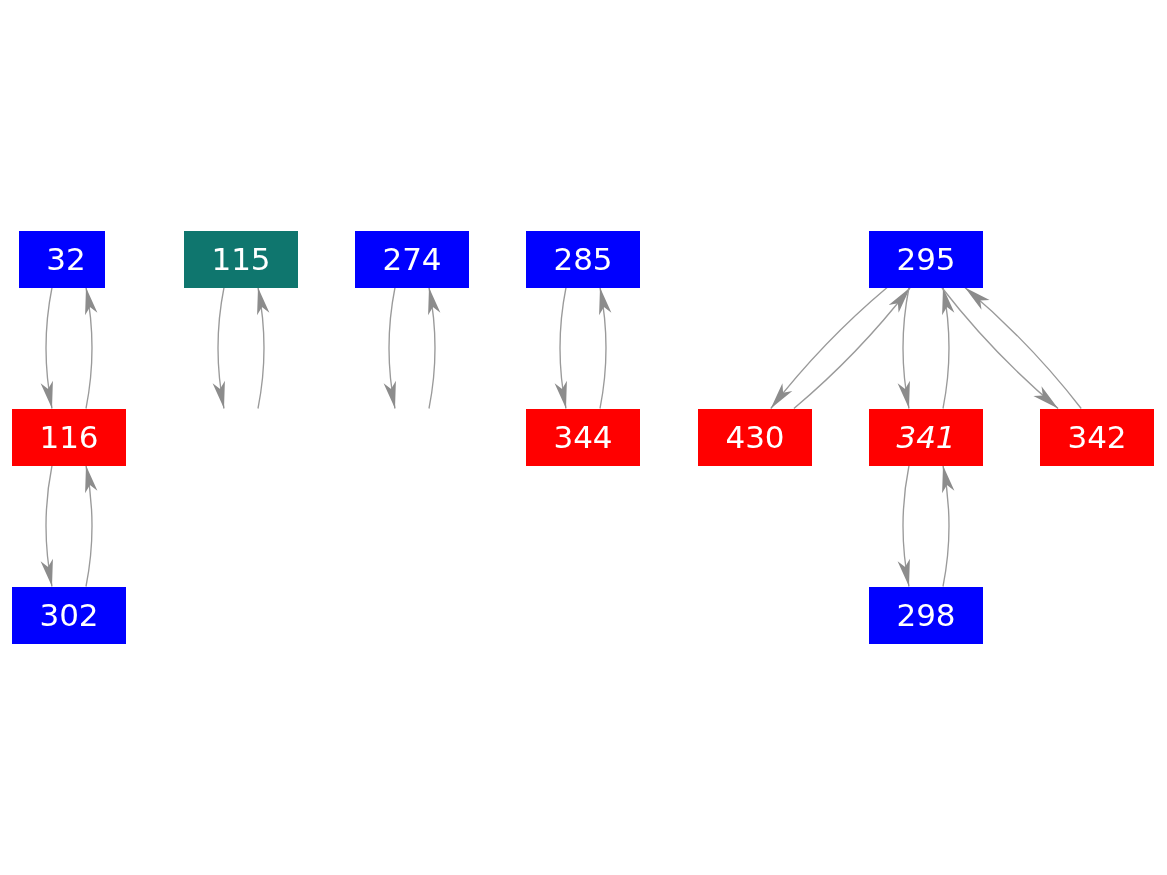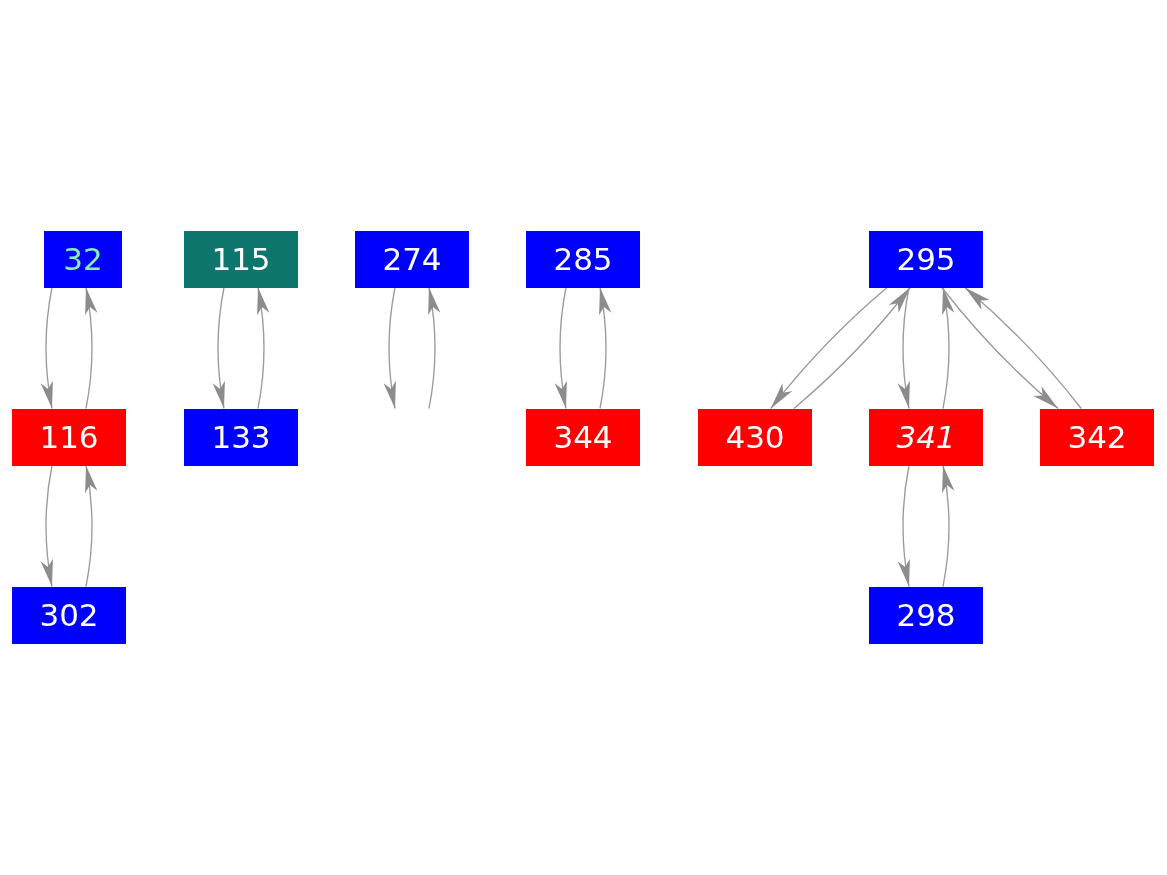--- a/index.html
+++ b/index.html
@@ -106,27 +106,26 @@
       <g>
         <path d="M 909.0 465.5 Q 897.0 526.0 909.0 586.5" fill="none" stroke="#9a9a9a" stroke-width="1.35"></path>
         <polygon points="909.0,586.5 897.6,561.2 905.1,566.9 909.9,558.8" fill="#8c8c8c"></polygon>
       </g>
       <g>
         <path d="M 943.0 586.5 Q 955.0 526.0 943.0 465.5" fill="none" stroke="#9a9a9a" stroke-width="1.35"></path>
         <polygon points="943.0,465.5 954.4,490.8 946.9,485.1 942.1,493.2" fill="#8c8c8c"></polygon>
       </g>
     </svg>
   <div id="node-layer">
-      <div class="node" style="left: 44px; top: 230.5px; width: 78px; height: 57px; background: rgb(0, 0, 255); color: #86efac;">32</div>
+      <div class="node" style="left: 19px; top: 230.5px; width: 78px; height: 57px; background: rgb(0, 0, 255); color: #ffffff; padding-left: 8px;">32</div>
       <div class="node" style="left: 184px; top: 230.5px; width: 114px; height: 57px; background: #0f766e; color: rgb(255, 255, 255);">115</div>
       <div class="node" style="left: 355px; top: 230.5px; width: 114px; height: 57px; background: rgb(0, 0, 255); color: rgb(255, 255, 255);">274</div>
       <div class="node" style="left: 526px; top: 230.5px; width: 114px; height: 57px; background: rgb(0, 0, 255); color: rgb(255, 255, 255);">285</div>
       <div class="node" style="left: 869px; top: 230.5px; width: 114px; height: 57px; background: rgb(0, 0, 255); color: rgb(255, 255, 255);">295</div>
       <div class="node" style="left: 12px; top: 408.5px; width: 114px; height: 57px; background: rgb(255, 0, 0); color: rgb(255, 255, 255);">116</div>
-      <div class="node" style="left: 184px; top: 408.5px; width: 114px; height: 57px; background: rgb(0, 0, 255); color: rgb(255, 255, 255);">133</div>
       <div class="node" style="left: 526px; top: 408.5px; width: 114px; height: 57px; background: rgb(255, 0, 0); color: rgb(255, 255, 255);">344</div>
       <div class="node" style="left: 698px; top: 408.5px; width: 114px; height: 57px; background: rgb(255, 0, 0); color: rgb(255, 255, 255);">430</div>
       <div class="node" style="left: 869px; top: 408.5px; width: 114px; height: 57px; background: rgb(255, 0, 0); color: rgb(255, 255, 255); font-style: italic;">341</div>
       <div class="node" style="left: 1040px; top: 408.5px; width: 114px; height: 57px; background: rgb(255, 0, 0); color: rgb(255, 255, 255);">342</div>
       <div class="node" style="left: 12px; top: 586.5px; width: 114px; height: 57px; background: rgb(0, 0, 255); color: rgb(255, 255, 255);">302</div>
       <div class="node" style="left: 869px; top: 586.5px; width: 114px; height: 57px; background: rgb(0, 0, 255); color: rgb(255, 255, 255);">298</div>
     </div>
 </div>
 
 </body></html>

